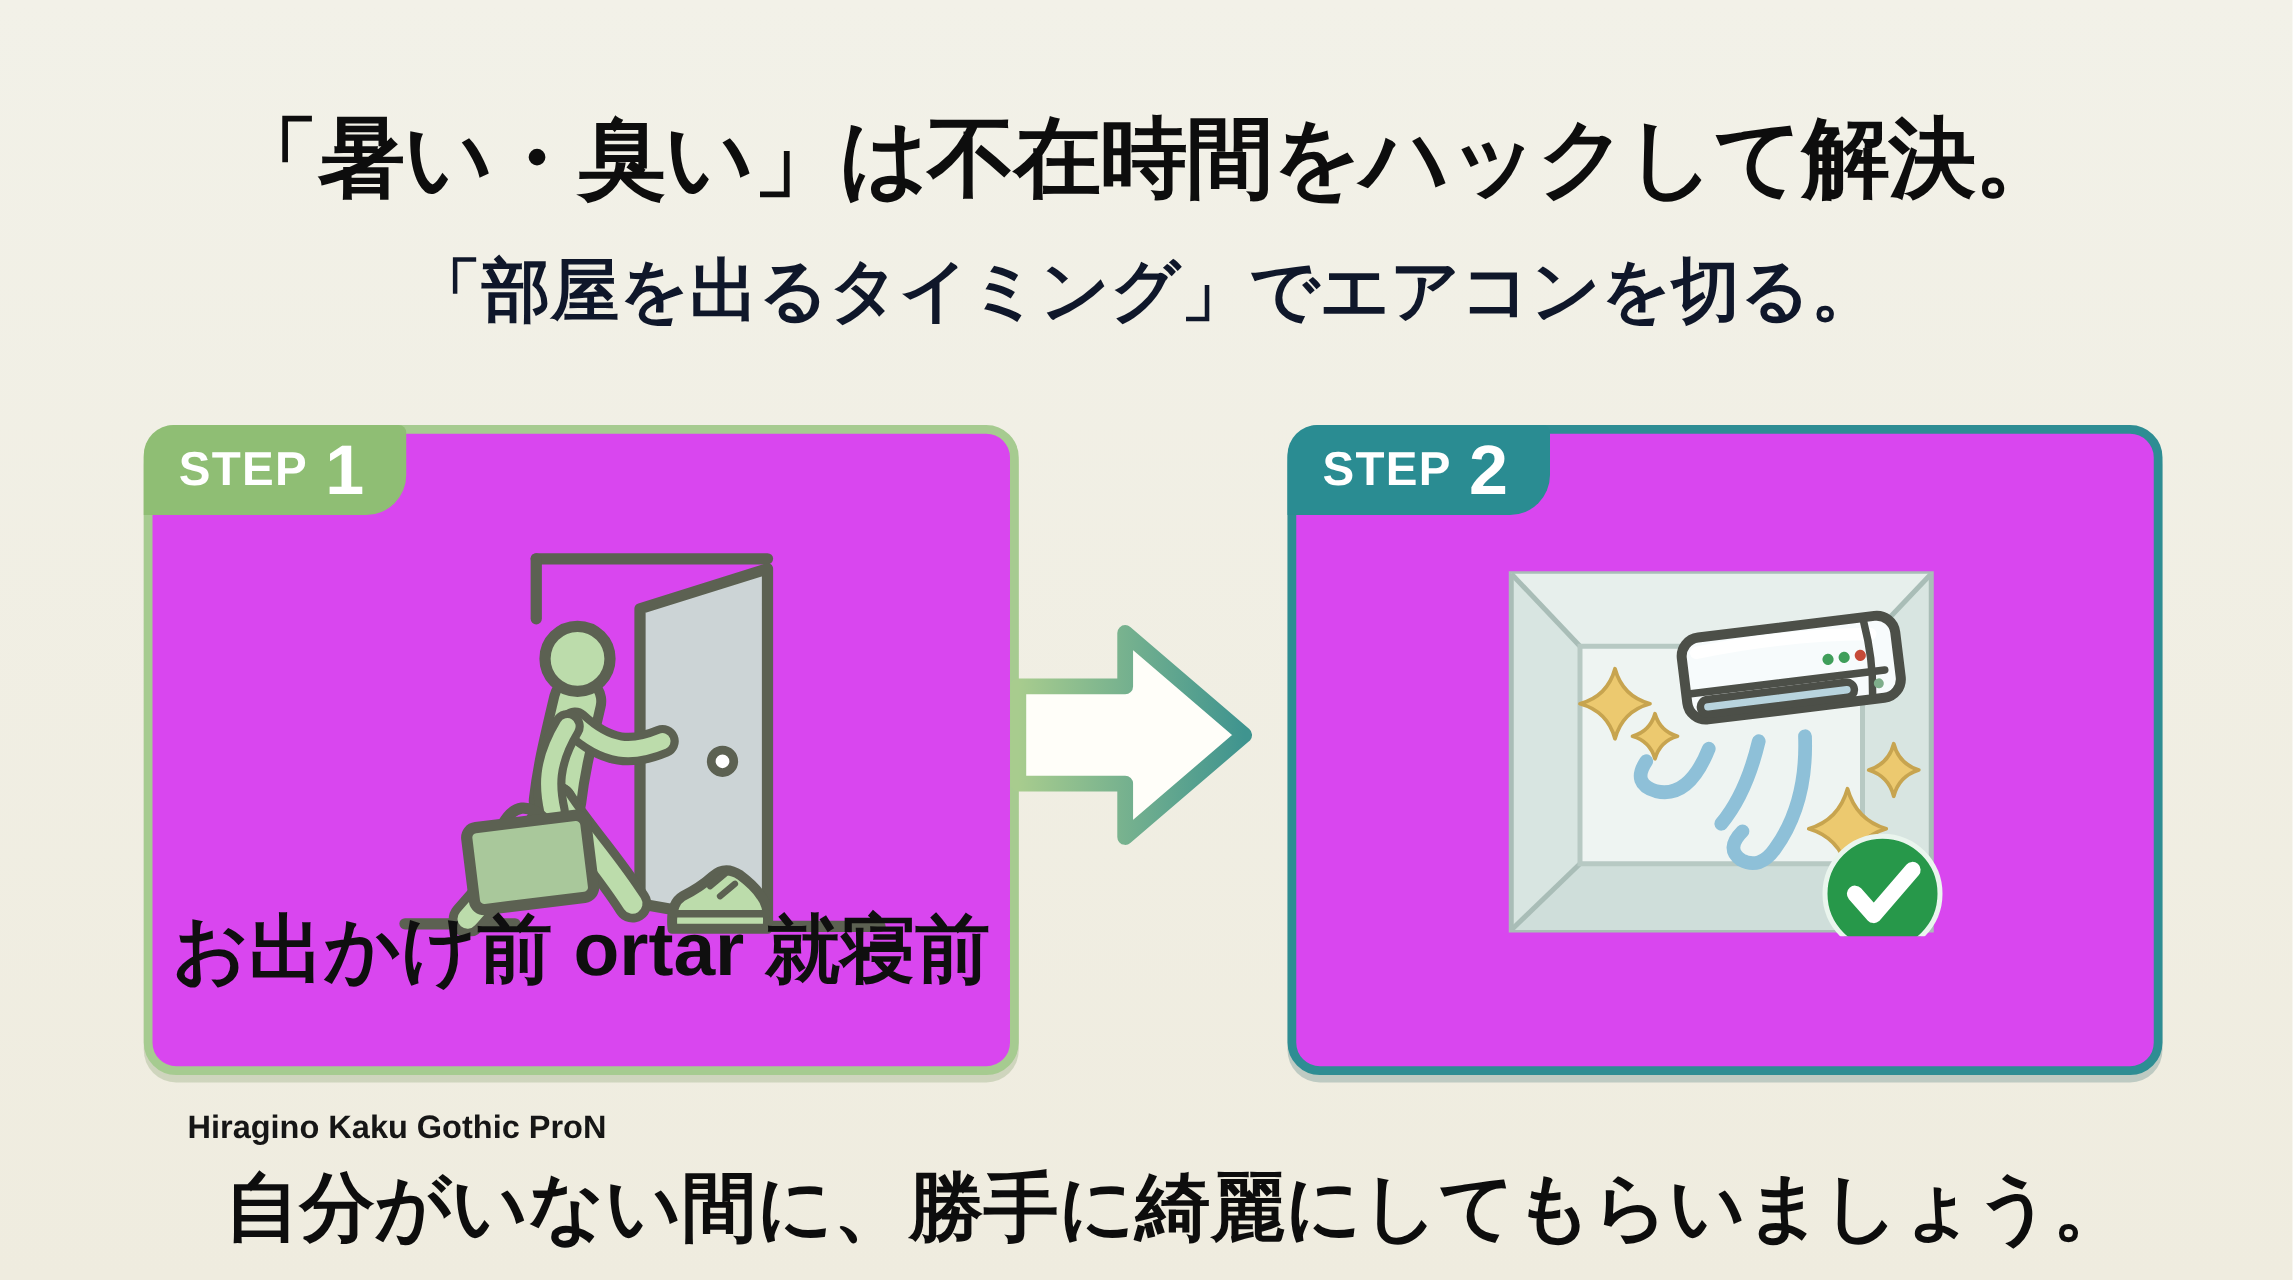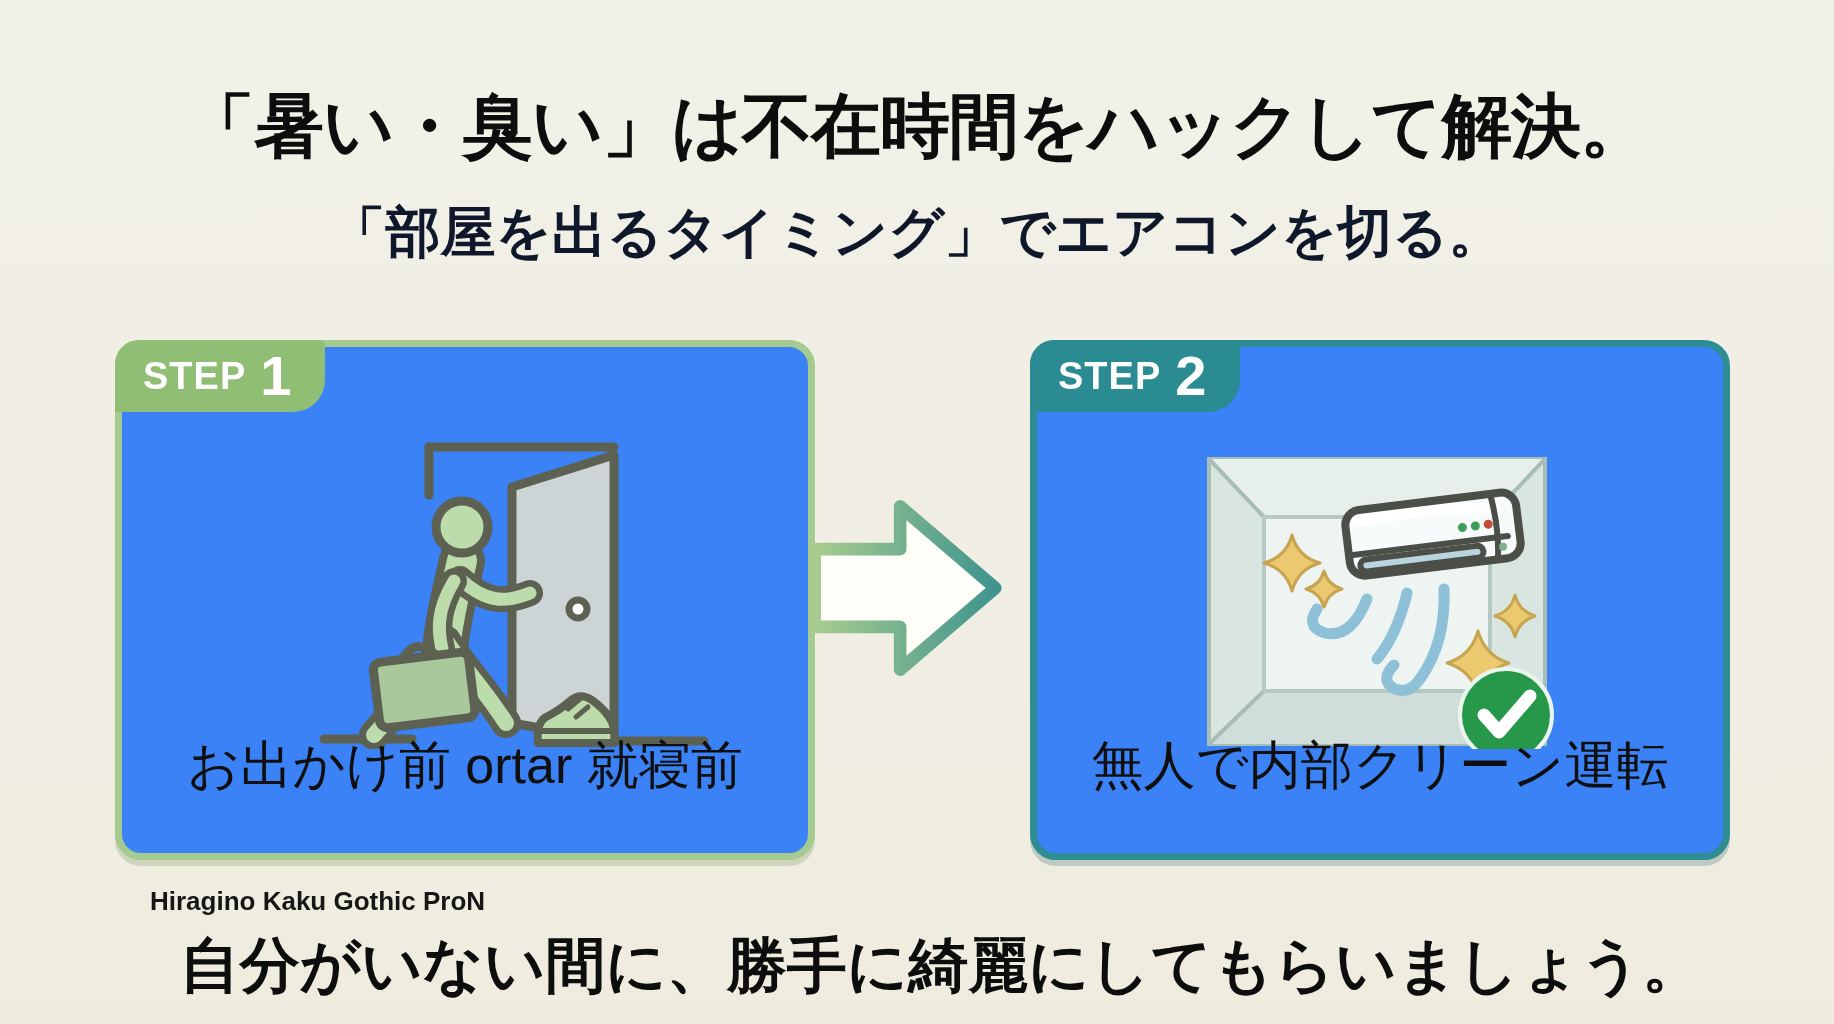--- a/index.html
+++ b/index.html
@@ -17,21 +17,21 @@
     letter-spacing: -1px; white-space: nowrap;
   }
   .subtitle {
     position: absolute; top: 196px; left: 0; width: 100%;
     text-align: center; font-size: 55px; font-weight: 800; color: #0f172a;
     white-space: nowrap;
   }
 
   .card {
     position: absolute; top: 340px; width: 686px; height: 506px;
-    background: #3b82f6; border-radius: 26px;
+    background: #d946ef; border-radius: 26px;
   }
   .card.step1 {
     left: 115px; border: 7px solid #a6cb90;
     box-shadow: 0 6px 0 rgba(147, 170, 122, 0.35);
   }
   .card.step2 {
     left: 1030px; border: 7px solid #2e8d93;
     box-shadow: 0 6px 0 rgba(40, 100, 105, 0.25);
   }
   .step-label {
@@ -42,21 +42,21 @@
   }
   .card.step1 .step-label { background: #8fbe74; }
   .card.step2 .step-label { background: #2a8c92; }
   .step-label .word { font-size: 38px; font-weight: 800; letter-spacing: 1px; }
   .step-label .num  { font-size: 56px; font-weight: 800; line-height: 1; }
 
   .illus { position: absolute; top: 62px; left: 22px; width: 640px; height: 340px; }
 
   .caption {
     position: absolute; bottom: 52px; left: 0; width: 100%;
-    text-align: center; font-size: 52px; font-weight: 400; color: #0f0f0f;
+    text-align: center; font-size: 60px; font-weight: 700; color: #0f0f0f;
     white-space: nowrap;
   }
 
   .big-arrow { position: absolute; left: 803px; top: 489px; width: 204px; height: 198px; }
 
   .footer-note {
     position: absolute; left: 150px; top: 886px;
     font-size: 26px; font-weight: 700; color: #161616; white-space: nowrap;
   }
   .footer-text {
@@ -182,19 +182,18 @@
         <path d="M456,186 Q460,202 476,207 Q460,212 456,228 Q452,212 436,207 Q452,202 456,186 Z"></path>
         <path d="M419,222 Q426,247 450,254 Q426,261 419,286 Q412,261 388,254 Q412,247 419,222 Z"></path>
       </g>
 
       <g>
         <circle cx="447" cy="306" r="46" fill="#27984a" stroke="#eaf5ee" stroke-width="4"></circle>
         <path d="M425,306 l15,17 l31,-36" fill="none" stroke="#ffffff" stroke-width="13" stroke-linecap="round" stroke-linejoin="round"></path>
       </g>
     </svg>
 
-    <div class="caption">無人で内部クリーン運転</div>
   </div>
 
   <div class="footer-note">Hiragino Kaku Gothic ProN</div>
   <div class="footer-text">自分がいない間に、勝手に綺麗にしてもらいましょう。</div>
 
 </div>
 
 </body></html>

